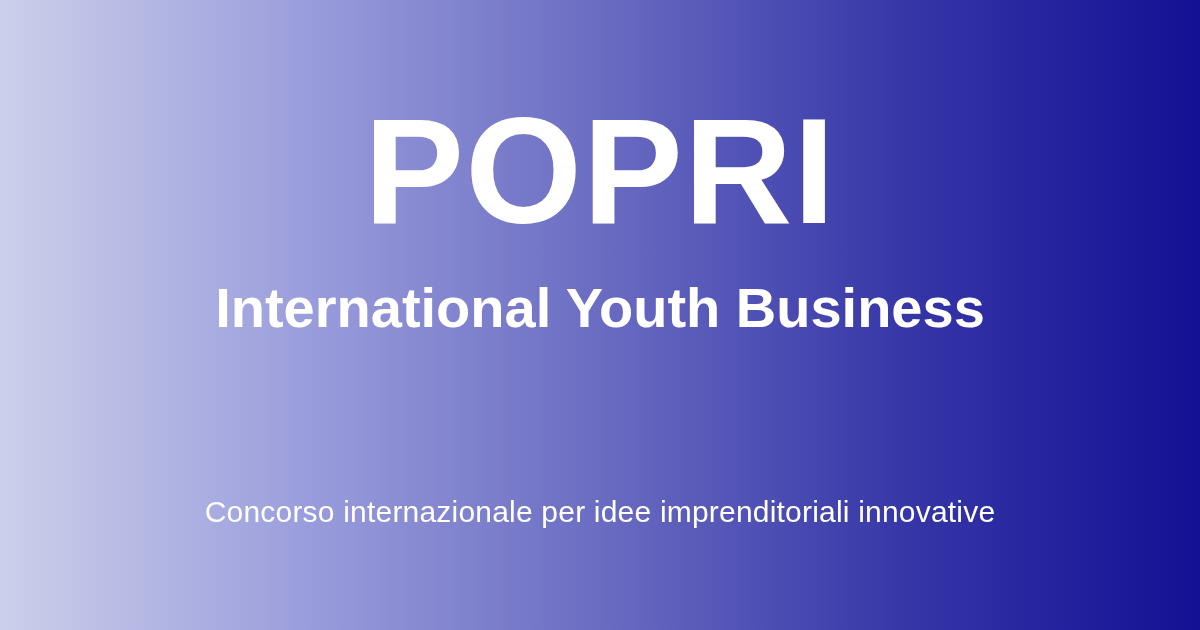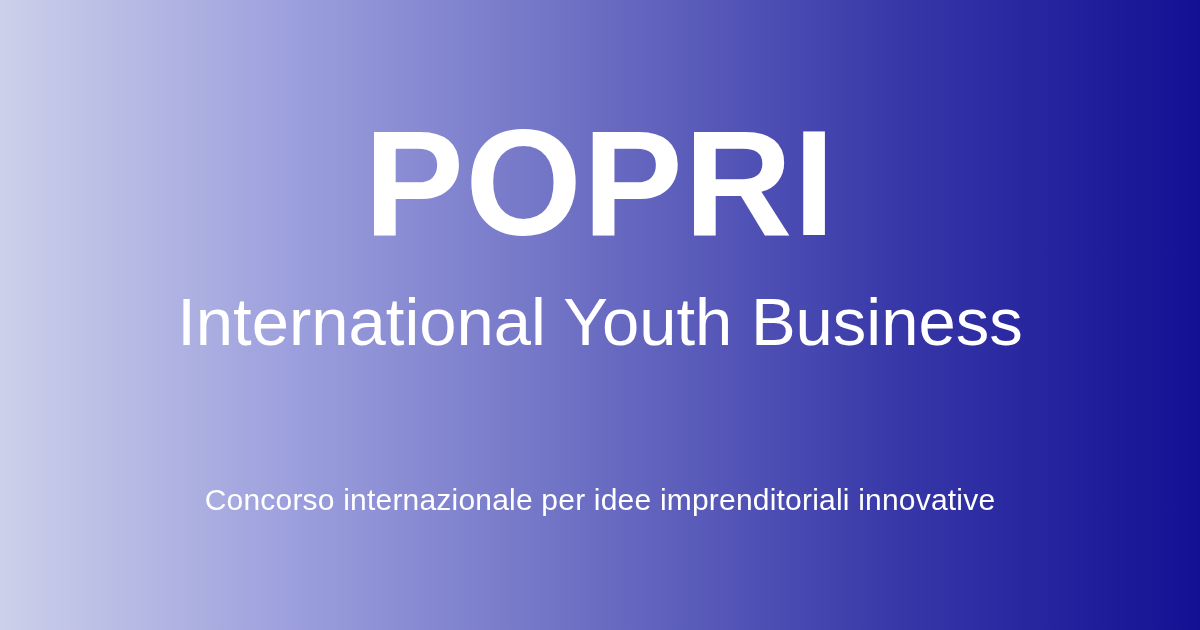--- a/index.html
+++ b/index.html
@@ -39,37 +39,37 @@
   
   .title-block {
     width: 100%;
     margin-top: 96px;
     text-align: center;
     user-select: none;
   }
 
   .brand-title {
     display: block;
-    margin: 12px;
+    margin: 0;
     font-family: "Liberation Sans", "DejaVu Sans", sans-serif;
     font-size: 150px;
     font-weight: 700;
     line-height: 1.0;
     letter-spacing: 1px;
     color: #ffffff;
     white-space: nowrap;
   }
 
   .subtitle {
     display: block;
-    margin: 0;
+    margin: 17px;
     padding-top: 14px;
     font-family: "Liberation Sans", "DejaVu Sans", sans-serif;
-    font-size: 67px;
-    font-weight: 400;
+    font-size: 56px;
+    font-weight: 700;
     line-height: 1.12;
     letter-spacing: 0px;
     color: #ffffff;
   }
 
   .subtitle-line {
     display: block;
     white-space: nowrap;
   }
 
@@ -77,21 +77,21 @@
   .tagline-wrap {
     position: absolute;
     left: 0;
     right: 0;
     top: 482px;
     text-align: center;
     user-select: none;
   }
 
   .tagline {
-    margin: 0;
+    margin: 12px;
     font-family: "Liberation Sans", "DejaVu Sans", sans-serif;
     font-size: 30px;
     font-weight: 300;
     line-height: 1.2;
     letter-spacing: 0.2px;
     color: #ffffff;
     white-space: nowrap;
   }
 </style>
 </head>

